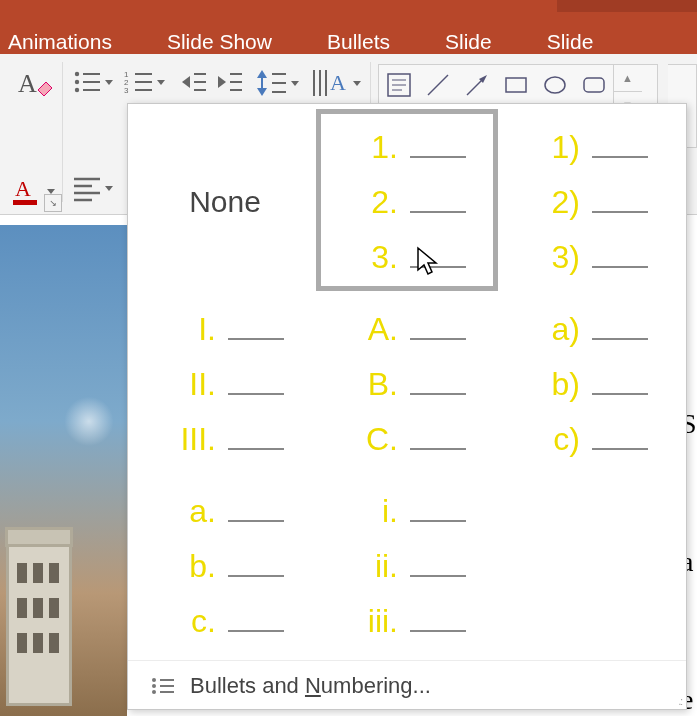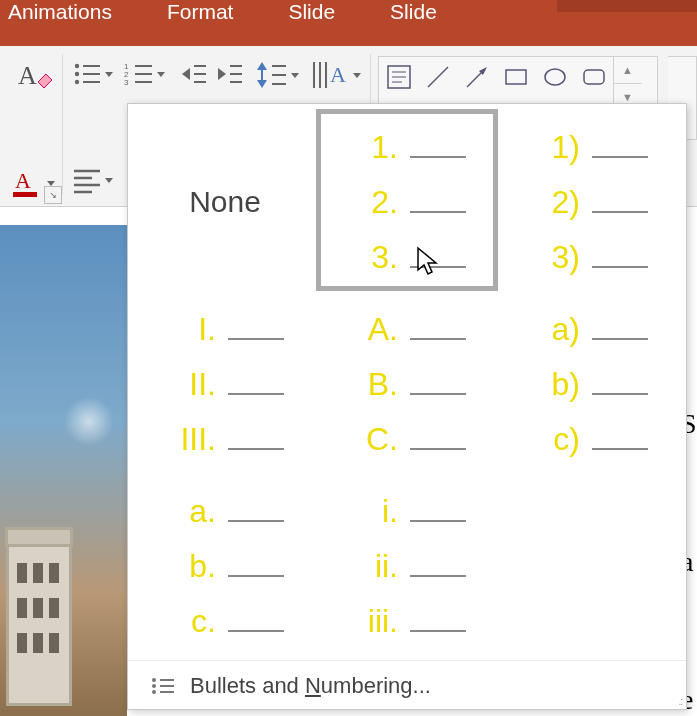--- a/index.html
+++ b/index.html
@@ -7,23 +7,23 @@
     font-family: "Segoe UI", Arial, sans-serif;
     background: #fff;
     width: 697px;
     height: 716px;
     overflow: hidden;
     position: relative;
   }
   
   .tabbar {
     background: #b7472a;
-    height: 46px;
+    height: 54px;
     display: flex;
-    align-items: flex-start;
+    align-items: flex-end;
     color: #fff;
     font-size: 21px;
     padding-left: 8px;
     gap: 55px;
     position: relative;
   }
   .tabbar .tab { cursor: default; }
   .tabbar .cap {
     position: absolute;
     top: 0; right: 0;
@@ -199,21 +199,22 @@
     pointer-events:none;
     z-index:200;
   }
 </style>
 </head>
 <body>
 
 <div class="tabbar">
   <div class="cap"></div>
   <span class="tab">Animations</span>
-  <span class="tab">Format</span>
+  <span class="tab">Slide Show</span>
+  <span class="tab">Bullets</span>
   <span class="tab">Slide</span>
   <span class="tab">Slide</span>
 </div>
 
 <div class="ribbon">
 
   <div class="rb-btn" style="left:16px; top:14px;">
     <svg width="38" height="32" viewBox="0 0 38 32">
       <text x="2" y="24" font-size="26" font-family="Georgia" fill="#555">A</text>
       <path d="M22 22 l8 -8 l6 6 l-8 8 z" fill="#f6a7b8" stroke="#d06" stroke-width="1"></path>

